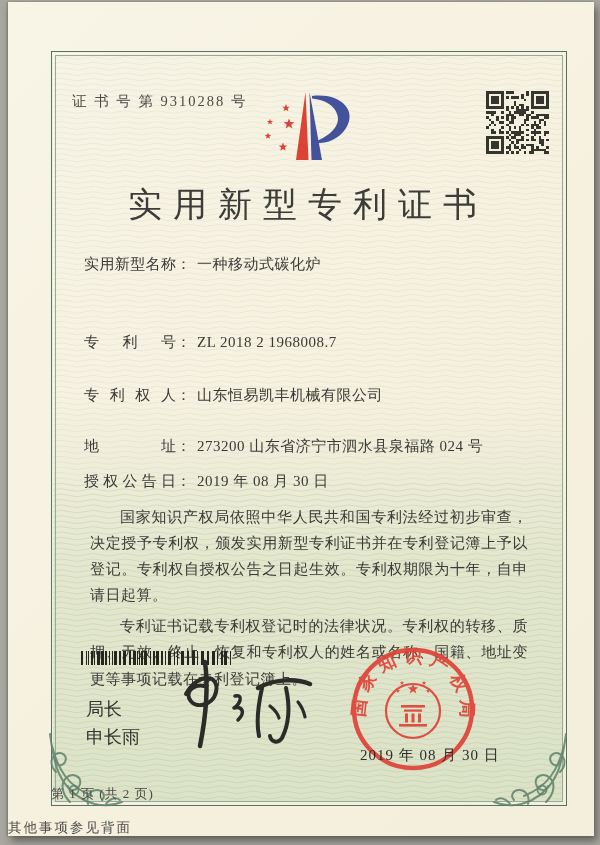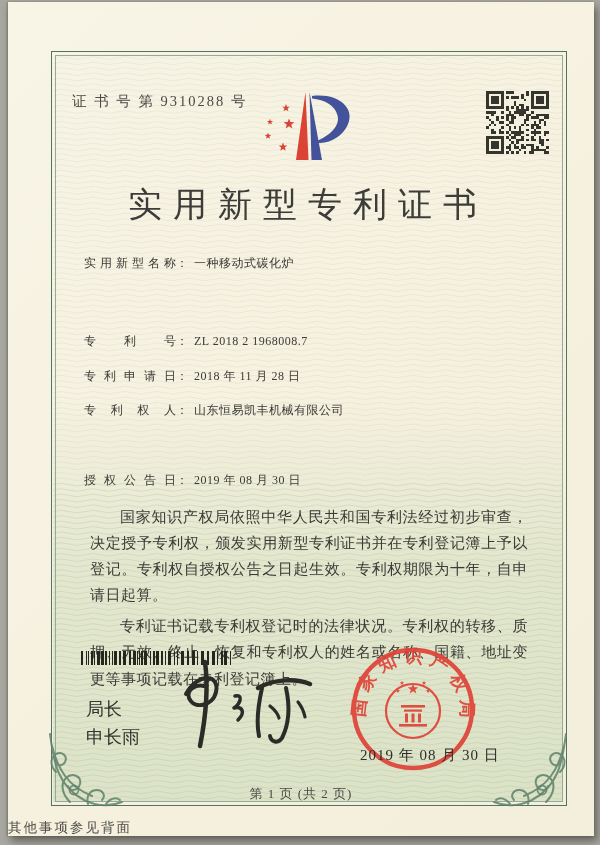--- a/index.html
+++ b/index.html
@@ -14,35 +14,35 @@
     border:1px solid #94ab99;}
   #waves{position:absolute;left:45px;top:51px;width:510px;height:749px;pointer-events:none;}
   #tint{position:absolute;left:45px;top:51px;width:510px;height:749px;pointer-events:none;
     background:linear-gradient(to bottom,rgba(195,214,175,0) 46%,rgba(186,208,167,.30) 68%,rgba(180,204,162,.38) 100%);}
   .abs{position:absolute;}
   #cert-number{left:64px;top:90px;font-size:14.5px;color:#4a4a46;letter-spacing:2px;}
   #logo{left:251px;top:58px;}
   #qr{left:478px;top:89px;}
   #title{left:43px;top:180px;width:514px;text-align:center;font-size:34px;
     font-weight:normal;color:#3c3c38;letter-spacing:11px;}
-  .field-row{left:76px;width:460px;height:22px;font-size:12px;color:#3a3a36;}
+  .field-row{left:76px;width:460px;height:22px;font-size:15px;color:#3a3a36;}
   .field-label{display:inline-block;width:92px;text-align:justify;text-align-last:justify;
     vertical-align:top;}
   .field-colon{display:inline-block;}
   .field-value{display:inline-block;margin-left:6px;letter-spacing:.5px;}
   .field2{position:absolute;left:254px;top:0;}
   #body-text{left:77px;top:497px;width:448px;font-size:15px;line-height:1.74;
     color:#3a3a36;text-align:justify;}
   #body-text p{margin:5px;text-indent:2em;letter-spacing:.5px;}
   #barcode{left:73px;top:649px;}
   #officer{left:78px;top:694px;font-size:18px;color:#33332f;line-height:1.55;}
   #signature{left:150px;top:652px;}
   #seal{left:341px;top:643px;}
   #seal-date{left:352px;top:744px;font-size:15px;color:#2e2e2a;letter-spacing:1px;z-index:9;}
-  #page-note{left:43px;top:783px;width:470px;text-align:center;font-size:13px;color:#4a4a46;letter-spacing:1px;margin-left:15px;}
+  #page-note{left:43px;top:783px;width:470px;text-align:left;font-size:13px;color:#4a4a46;letter-spacing:1px;}
   #back-note{left:0;top:817px;width:556px;font-size:13.5px;color:#4c4c48;letter-spacing:2px;}
   .ornament{pointer-events:none;}
 </style>
 </head>
 <body>
 
 <div id="page">
   <div id="paper">
 
     <svg id="waves" width="510" height="749">
@@ -421,25 +421,25 @@
       </svg>
 
     <div class="abs" id="title">实用新型专利证书</div>
 
     <div class="abs field-row" style="top:253px;">
       <span class="field-label">实用新型名称</span><span class="field-colon">：</span><span class="field-value">一种移动式碳化炉</span>
     </div>
     <div class="abs field-row" style="top:331px;">
       <span class="field-label">专利号</span><span class="field-colon">：</span><span class="field-value">ZL 2018 2 1968008.7</span>
     </div>
-    <div class="abs field-row" style="top:366px;">
-      <span class="field-label">专利申请日</span><span class="field-colon">：</span><span class="field-value">2018 年 11 月 28 日</span>
-    </div>
-    <div class="abs field-row" style="top:400px;">
+    <div class="abs field-row" style="top:384px;">
       <span class="field-label">专利权人</span><span class="field-colon">：</span><span class="field-value">山东恒易凯丰机械有限公司</span>
+    </div>
+    <div class="abs field-row" style="top:435px;">
+      <span class="field-label">地址</span><span class="field-colon">：</span><span class="field-value">273200 山东省济宁市泗水县泉福路 024 号</span>
     </div>
     <div class="abs field-row" style="top:470px;">
       <span class="field-label">授权公告日</span><span class="field-colon">：</span><span class="field-value">2019 年 08 月 30 日</span>
     </div>
 
     <div class="abs" id="body-text">
       <p>国家知识产权局依照中华人民共和国专利法经过初步审查，决定授予专利权，颁发实用新型专利证书并在专利登记簿上予以登记。专利权自授权公告之日起生效。专利权期限为十年，自申请日起算。</p>
       <p>专利证书记载专利权登记时的法律状况。专利权的转移、质押、无效、终止、恢复和专利权人的姓名或名称、国籍、地址变更等事项记载在专利登记簿上。</p>
     </div>
 

